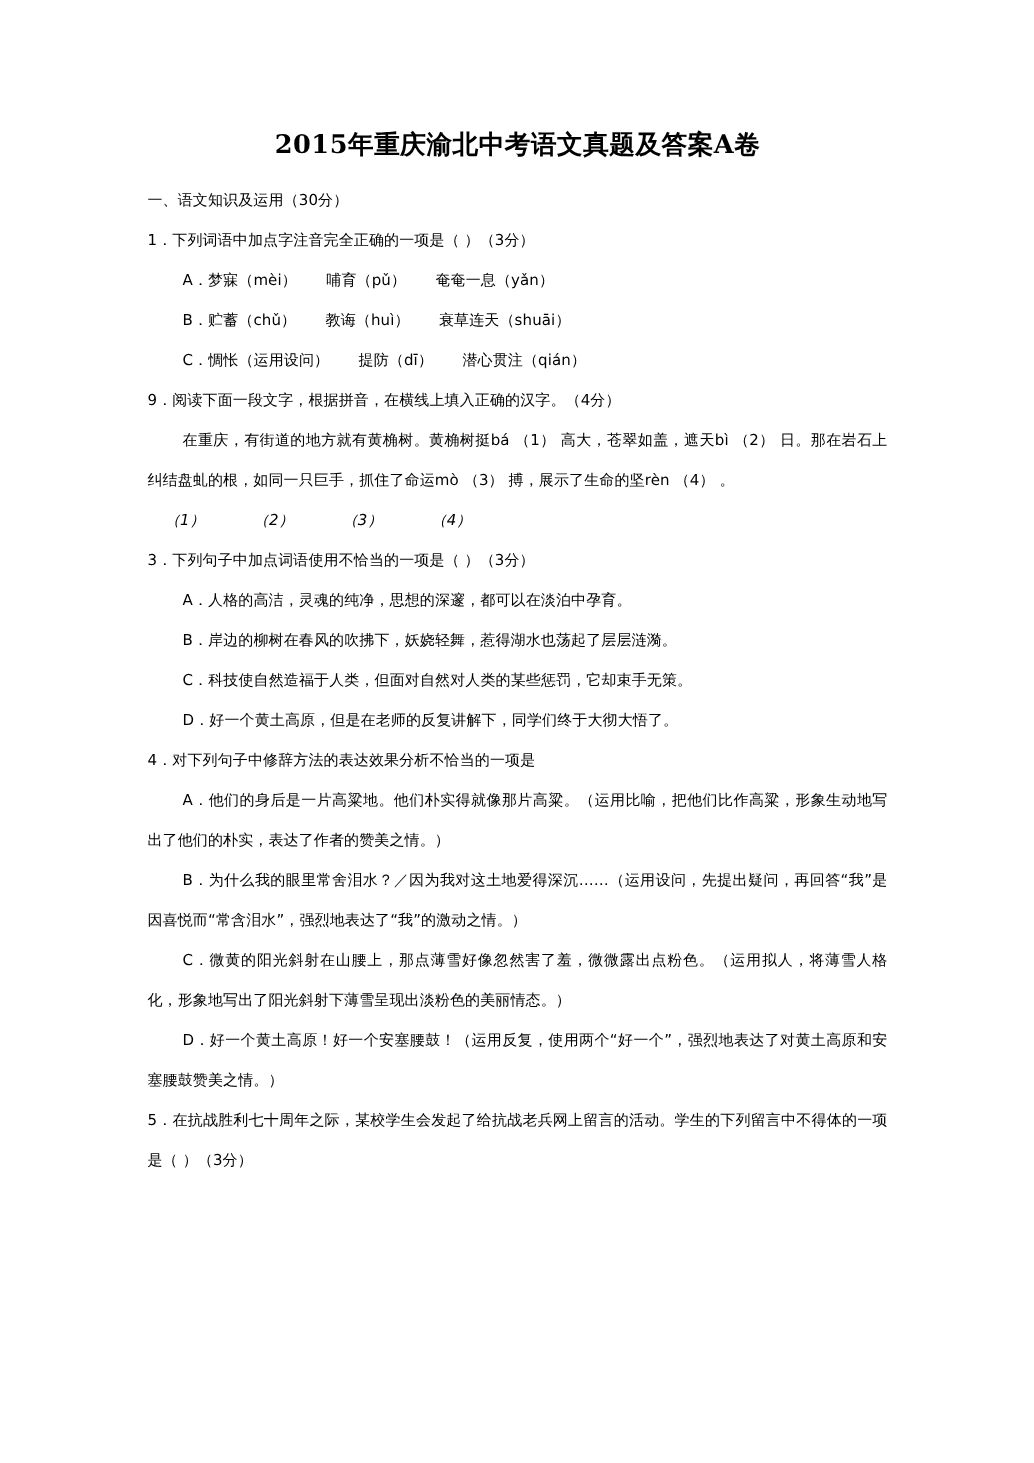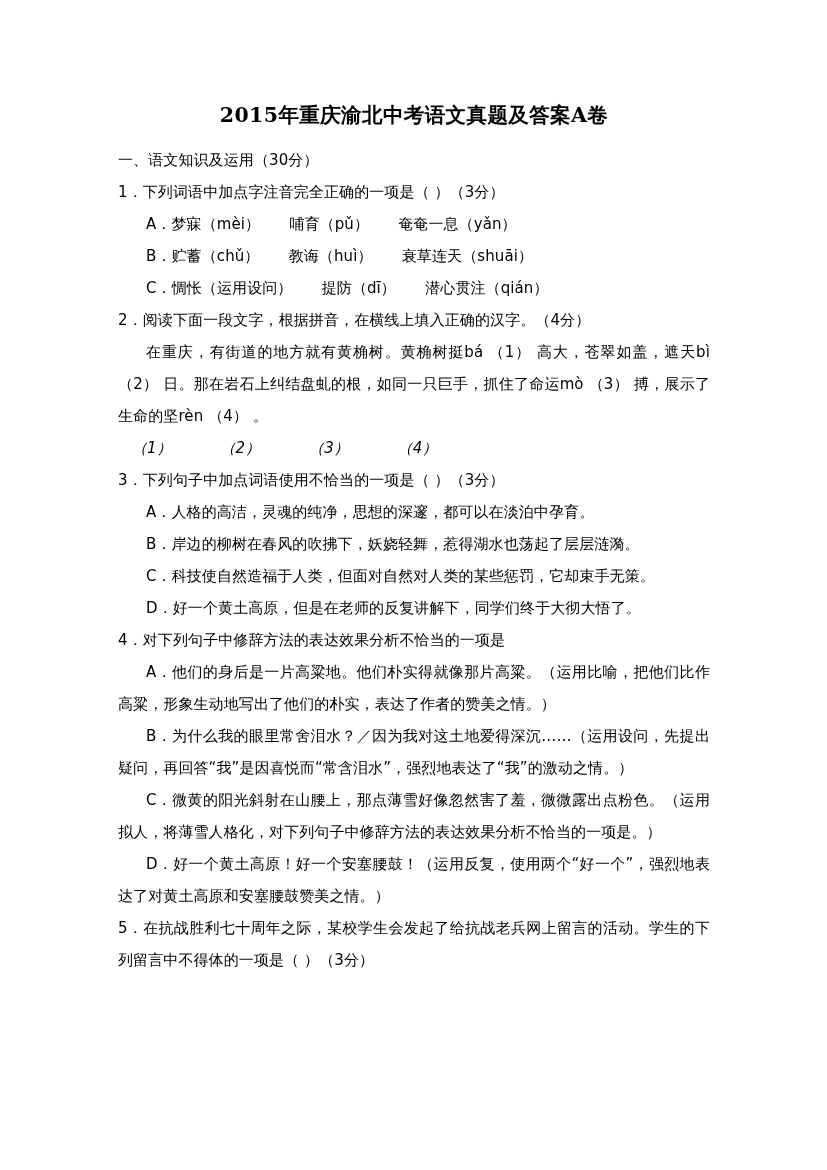--- a/index.html
+++ b/index.html
@@ -34,21 +34,21 @@
     font-weight: bold;
     font-size: 20.5px;
     line-height: 30px;
     text-align: center;
     letter-spacing: 0.4px;
     margin: 0 0 14px 0;
     white-space: nowrap;
   }
   .para {
     font-family: "DejaVu Sans", "Liberation Sans", sans-serif;
-    font-size: 15px;
+    font-size: 12px;
     line-height: 32px;
     margin: 0;
     text-align: justify;
     text-justify: inter-ideograph;
     letter-spacing: 0.1px;
   }
   
   .sec-head {
     margin: 0;
   }
@@ -88,32 +88,32 @@
 
     <h1 class="doc-title">2015年重庆渝北中考语文真题及答案A卷</h1>
 
     <p class="para sec-head">一、语文知识及运用（30分）</p>
 
     <p class="para q-stem">1．下列词语中加点字注音完全正确的一项是（      ）（3分）</p>
     <p class="para opt-inline">A．梦寐（mèi）      哺育（pǔ）      奄奄一息（yǎn）</p>
     <p class="para opt-inline">B．贮蓄（chǔ）      教诲（huì）      衰草连天（shuāi）</p>
     <p class="para opt-inline">C．惆怅（运用设问）      提防（dī）      潜心贯注（qián）</p>
 
-    <p class="para q-stem">2．阅读下面一段文字，根据拼音，在横线上填入正确的汉字。（4分）</p>
+    <p class="para q-stem">9．阅读下面一段文字，根据拼音，在横线上填入正确的汉字。（4分）</p>
     <p class="para passage">在重庆，有街道的地方就有黄桷树。黄桷树挺bá  （1）   高大，苍翠如盖，遮天bì （2）   日。那在岩石上纠结盘虬的根，如同一只巨手，抓住了命运mò  （3）   搏，展示了生命的坚rèn  （4）   。</p>
     <p class="para blank-row">（1）          （2）          （3）          （4）</p>
 
     <p class="para q-stem">3．下列句子中加点词语使用不恰当的一项是（  ）（3分）</p>
     <p class="para opt">A．人格的高洁，灵魂的纯净，思想的深邃，都可以在淡泊中孕育。</p>
     <p class="para opt">B．岸边的柳树在春风的吹拂下，妖娆轻舞，惹得湖水也荡起了层层涟漪。</p>
     <p class="para opt">C．科技使自然造福于人类，但面对自然对人类的某些惩罚，它却束手无策。</p>
     <p class="para opt">D．好一个黄土高原，但是在老师的反复讲解下，同学们终于大彻大悟了。</p>
 
     <p class="para q-stem">4．对下列句子中修辞方法的表达效果分析不恰当的一项是</p>
     <p class="para opt">A．他们的身后是一片高粱地。他们朴实得就像那片高粱。（运用比喻，把他们比作高粱，形象生动地写出了他们的朴实，表达了作者的赞美之情。）</p>
     <p class="para opt">B．为什么我的眼里常舍泪水？／因为我对这土地爱得深沉……（运用设问，先提出疑问，再回答“我”是因喜悦而“常含泪水”，强烈地表达了“我”的激动之情。）</p>
-    <p class="para opt">C．微黄的阳光斜射在山腰上，那点薄雪好像忽然害了羞，微微露出点粉色。（运用拟人，将薄雪人格化，对下列句子中修辞方法的表达效果分析不恰当的一项是。）</p>
+    <p class="para opt">C．微黄的阳光斜射在山腰上，那点薄雪好像忽然害了羞，微微露出点粉色。（运用拟人，将薄雪人格化，形象地写出了阳光斜射下薄雪呈现出淡粉色的美丽情态。）</p>
     <p class="para opt">D．好一个黄土高原！好一个安塞腰鼓！（运用反复，使用两个“好一个”，强烈地表达了对黄土高原和安塞腰鼓赞美之情。）</p>
 
     <p class="para q-stem">5．在抗战胜利七十周年之际，某校学生会发起了给抗战老兵网上留言的活动。学生的下列留言中不得体的一项是（   ）（3分）</p>
 
   </div>
 </div>
 
 </body></html>

